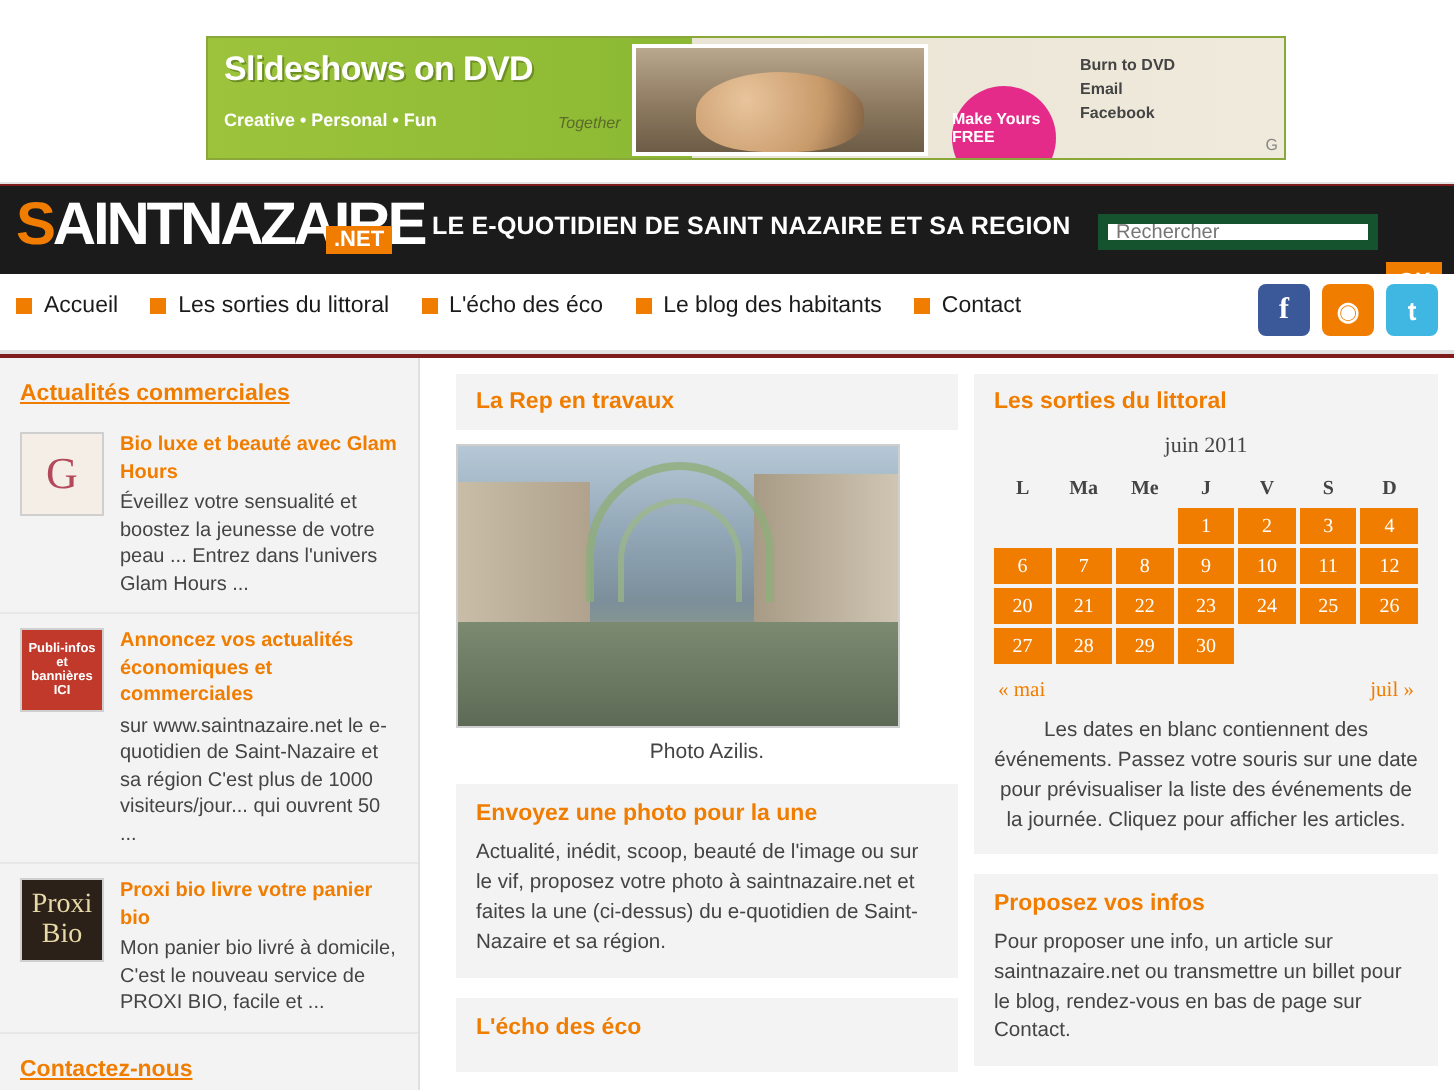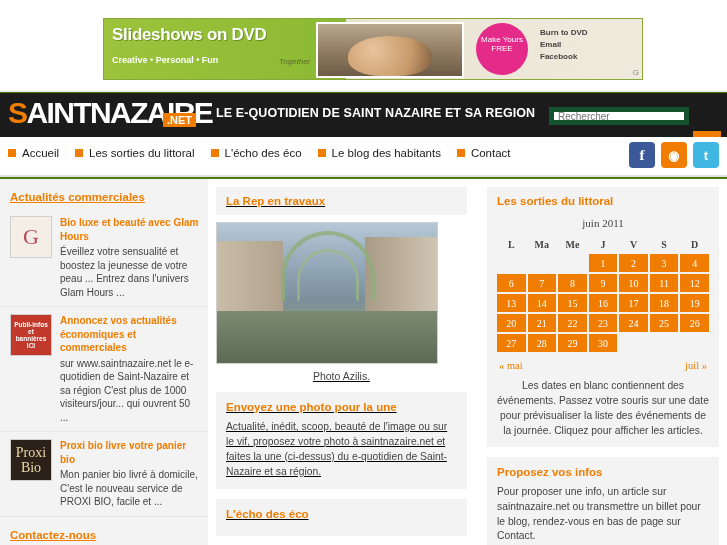--- a/index.html
+++ b/index.html
@@ -6,21 +6,21 @@
   html, body {
     margin: 0; padding: 0;
     width: 727px; height: 545px;
     overflow: hidden;
     background: #ffffff;
     font-family: "Liberation Sans", sans-serif;
   }
   .page {
     position: relative;
     width: 727px; height: 441px;
-    background: #4d7c0f;
+    background: #7f1d1d;
   }
 
   
   .banner {
     position: absolute; left: 0; top: 0;
     width: 727px; height: 92px;
     background: #ffffff;
     border-bottom: 1px solid #e4e4e4;
   }
   .banner-inner {
@@ -51,25 +51,25 @@
     position:absolute; left: 30px; top: 12px;
     width: 84px; height: 40px;
     border-radius: 50% 50% 40% 40%;
     background: radial-gradient(circle at 30% 35%, #e8c49c, #c89a6a 60%, #7a5c3e 100%);
   }
   .ban-fold {
     position: absolute; left: 175px; top: 38px;
     font-size: 8px; color: #5c6b2a; font-style: italic;
   }
   .ban-burst {
-    position: absolute; left: 372px; top: 4px;
+    position: absolute; left: 372px; top: 24px;
     width: 52px; height: 52px; border-radius: 50%;
     background: #e52b8a;
-    color: #fff; font-size: 8px; font-weight: normal;
-    text-align: center; line-height: 1.15;
+    color: #fff; font-size: 8px; font-weight: bold;
+    line-height: 1.15;
     padding-top: 12px;
   }
   .ban-list {
     position: absolute; left: 436px; top: 8px;
     font-size: 8px; color: #444; line-height: 1.5; font-weight: bold;
   }
   .ban-g {
     position: absolute; right: 3px; bottom: 2px;
     font-size: 8px; color: #888;
   }
@@ -163,24 +163,23 @@
     width: 727px; height: 366px;
     background: #ffffff;
   }
   .col-left {
     position: absolute; left: 0; top: 0;
     width: 210px; height: 366px;
     background: #f3f3f3;
     border-right: 1px solid #e0e0e0;
   }
   .col-mid {
-    position: absolute; left: 208px; top: 0;
+    position: absolute; left: 220px; top: 0;
     width: 267px; height: 366px;
     background: #ffffff;
-    text-decoration: underline;
   }
   .col-right {
     position: absolute; left: 479px; top: 0;
     width: 248px; height: 366px;
     background: #ffffff;
   }
 
   .sec-title-left {
     color: #f07d00; font-size: 11.5px; font-weight: bold;
     padding: 12px 10px 6px 10px;
@@ -456,29 +455,20 @@
             <tr>
               <td>6</td>
               <td>7</td>
               <td>8</td>
               <td>9</td>
               <td>10</td>
               <td>11</td>
               <td>12</td>
             </tr>
             <tr>
-              <td>13</td>
-              <td>14</td>
-              <td>15</td>
-              <td>16</td>
-              <td>17</td>
-              <td>18</td>
-              <td>19</td>
-            </tr>
-            <tr>
               <td>20</td>
               <td>21</td>
               <td>22</td>
               <td>23</td>
               <td>24</td>
               <td>25</td>
               <td>26</td>
             </tr>
             <tr>
               <td>27</td>

